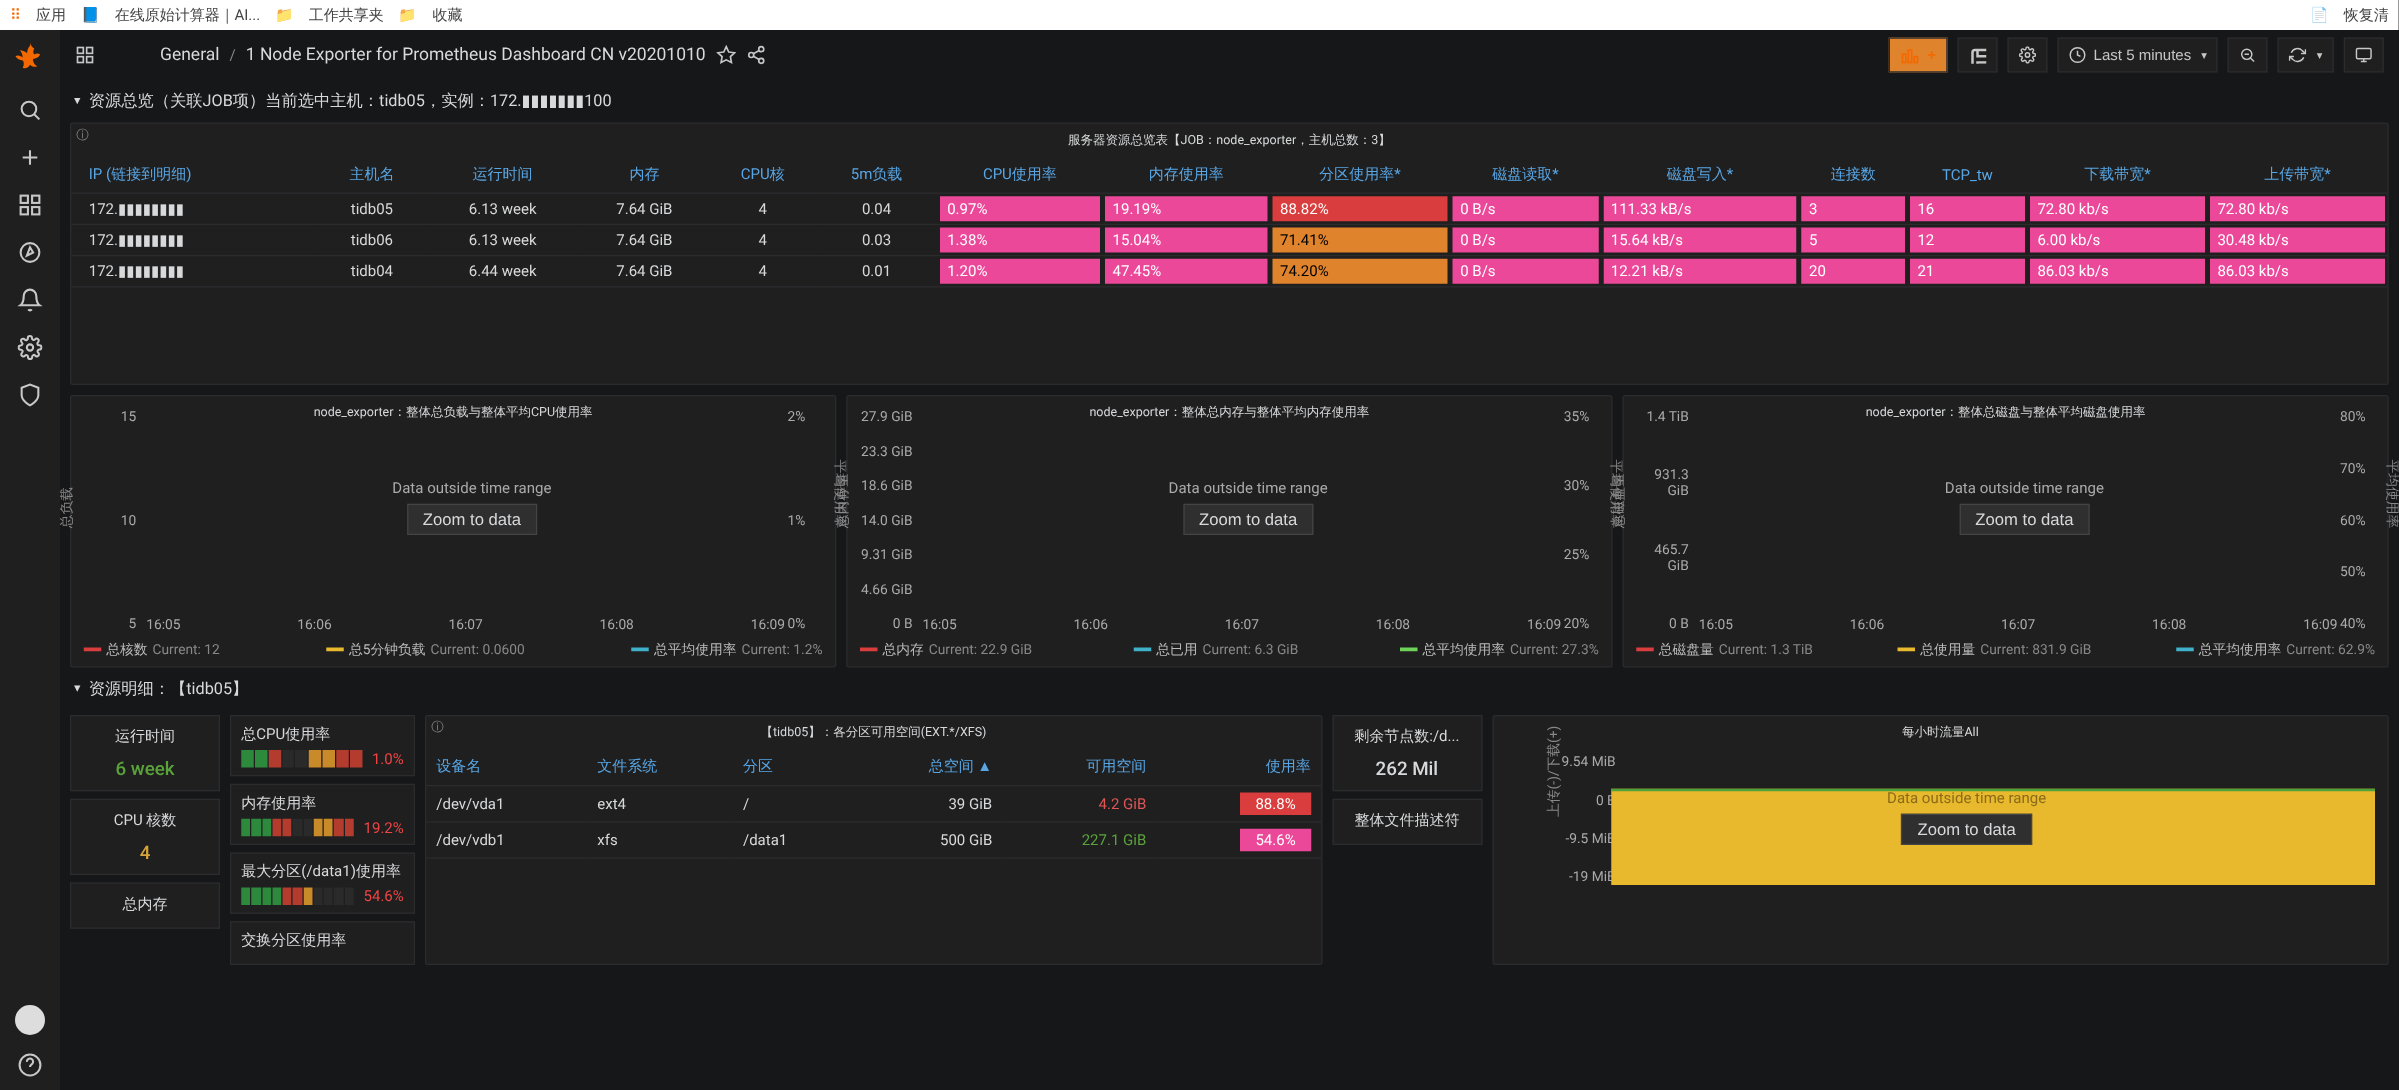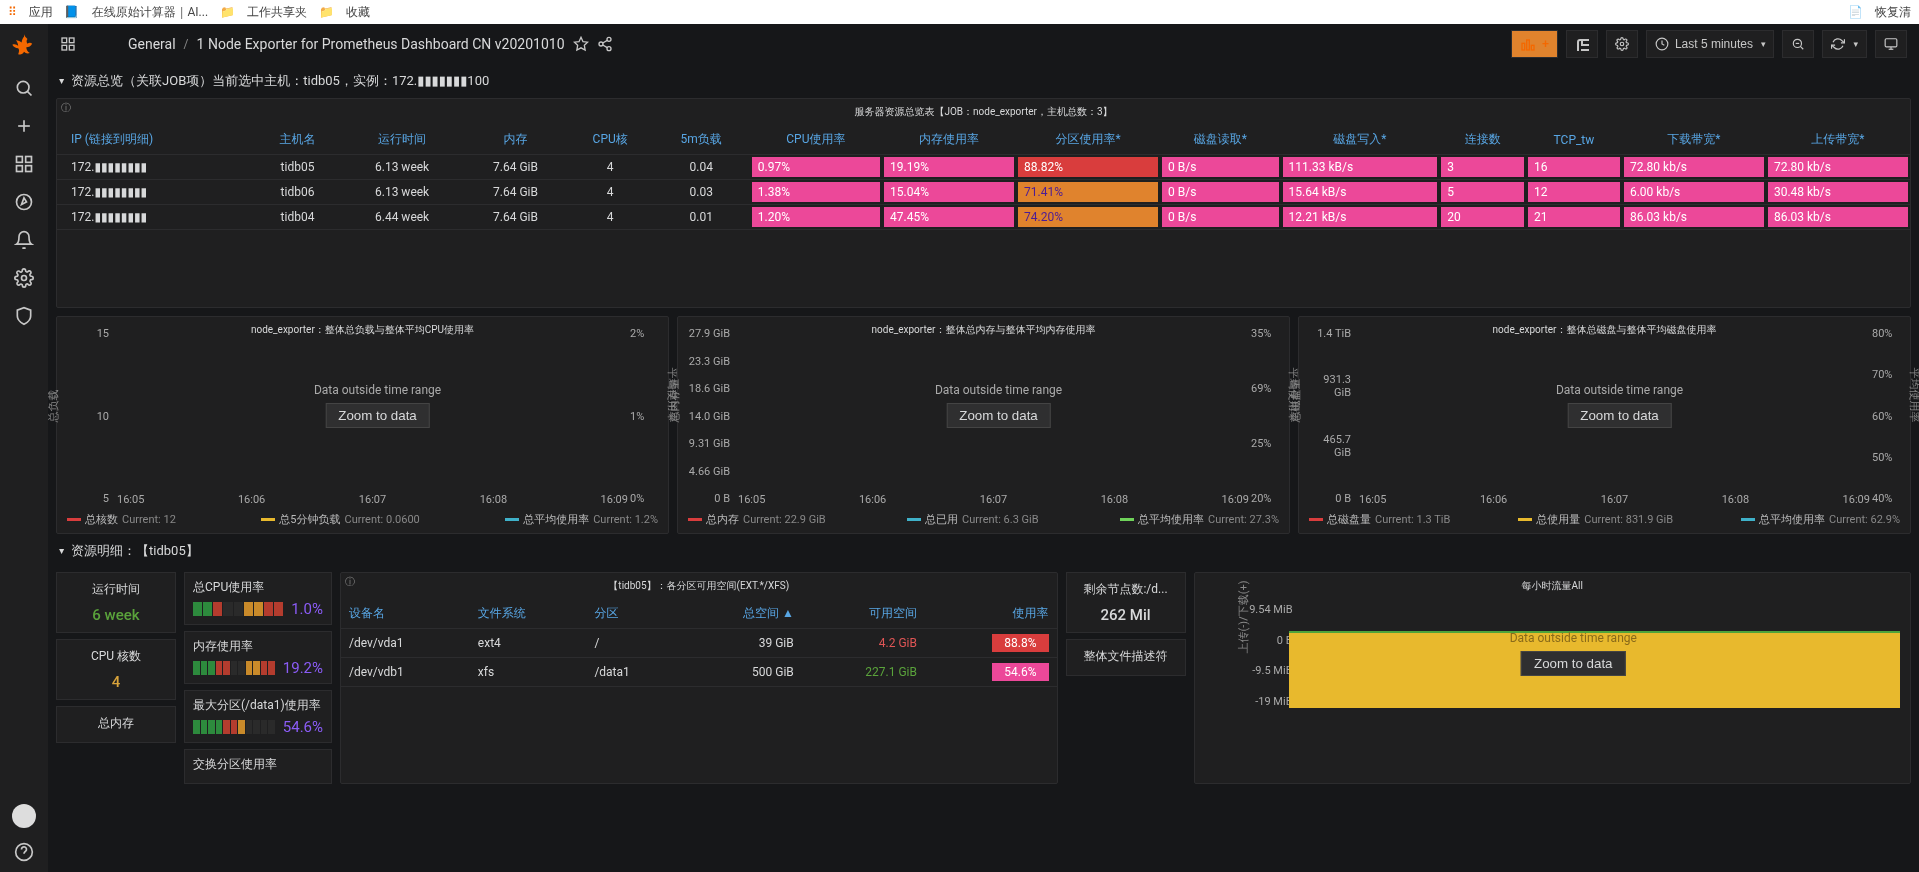--- a/index.html
+++ b/index.html
@@ -26,21 +26,21 @@
 .panel .ptitle { text-align: center; font-size: 10px; padding: 6px 0; color: #d8d9da; }
 .infoicon { position: absolute; left: 4px; top: 2px; color: #888; font-size: 10px; }
 .ov-table { width: 100%; border-collapse: collapse; font-size: 12px; }
 .ov-table th { color: #58a6e4; font-weight: normal; text-align: center; padding: 6px 4px; border-bottom: 1px solid #2c2c2e; }
 .ov-table th:first-child { text-align: left; padding-left: 14px; }
 .ov-table td { padding: 5px 4px; text-align: center; border-bottom: 1px solid #2c2c2e; color: #d8d9da; }
 .ov-table td:first-child { text-align: left; padding-left: 14px; }
 .cell { display: block; padding: 3px 6px; text-align: left; border-radius: 0; }
 .green { background: #ec4899; color: #fff; }
 .red { background: #d93d3d; color: #fff; }
-.orange { background: #e0832d; color: #4c1d95; }
+.orange { background: #e0832d; color: #000000; }
 .charts3 { display: flex; gap: 8px; margin-top: 8px; }
 .chartpanel { flex: 1; position: relative; min-height: 210px; padding-bottom: 6px; }
 .chartbody { position: relative; height: 140px; margin: 6px 30px 0 60px; }
 .yaxis { position: absolute; left: 8px; top: 10px; bottom: 28px; width: 44px; display: flex; flex-direction: column; justify-content: space-between; text-align: right; color: #aaa; font-size: 11px; }
 .yaxis2 { position: absolute; right: 8px; top: 10px; bottom: 28px; width: 30px; display: flex; flex-direction: column; justify-content: space-between; text-align: left; color: #aaa; font-size: 11px; }
 .xaxis { display: flex; justify-content: space-between; padding: 4px 40px 0 60px; color: #aaa; font-size: 11px; }
 .ylabel { position: absolute; left: -4px; top: 50%; transform: rotate(-90deg) translateX(10px); transform-origin: left; color: #888; font-size: 11px; white-space: nowrap; }
 .ylabel2 { position: absolute; right: -4px; top: 50%; transform: rotate(90deg) translateX(-10px); transform-origin: right; color: #888; font-size: 11px; white-space: nowrap; }
 .notice { position: absolute; left: 50%; top: 34px; transform: translateX(-50%); color: #aaa; font-size: 12px; }
 .zoombtn { position: absolute; left: 50%; top: 54px; transform: translateX(-50%); background: #2f2f30; border: 1px solid #444; color: #d8d9da; padding: 4px 12px; cursor: pointer; }
@@ -52,21 +52,21 @@
 .stat .lbl { font-size: 12px; margin-bottom: 8px; }
 .stat .val { font-size: 15px; font-weight: 500; }
 .barstat { background: #1f1f20; border: 1px solid #2c2c2e; padding: 6px 8px; width: 148px; }
 .barstat .lbl { font-size: 12px; margin-bottom: 4px; }
 .barrow { display: flex; align-items: center; gap: 8px; }
 .segbar { flex: 1; display: flex; height: 14px; gap: 1px; }
 .seg { flex: 1; background: #2a2a2a; }
 .seg.on1 { background: #2d8a3d; }
 .seg.on2 { background: #5aa33b; }
 .seg.warn { background: #c98a2a; }
-.pct { font-size: 15px; color: #8b5cf6; }
+.pct { font-size: 12px; color: #ef4444; }
 .dtable th { color: #58a6e4; font-weight: normal; text-align: left; padding: 6px 8px; border-bottom: 1px solid #2c2c2e; font-size: 12px; }
 .dtable td { padding: 5px 8px; border-bottom: 1px solid #2c2c2e; font-size: 12px; }
 .dtable { width: 100%; border-collapse: collapse; }
 .rt { text-align: right !important; }
 .redtxt { color: #e05555; }
 .grntxt { color: #5aa33b; }
 .badge { padding: 2px 12px; text-align: center; display: inline-block; min-width: 50px; }
 svg { display: block; }
 .caret { font-size: 9px; margin-left: 2px; }
 .col-stats { display:flex; flex-direction:column; gap:6px; }
@@ -423,21 +423,21 @@
           <div>27.9 GiB</div>
           <div>23.3 GiB</div>
           <div>18.6 GiB</div>
           <div>14.0 GiB</div>
           <div>9.31 GiB</div>
           <div>4.66 GiB</div>
           <div>0 B</div>
         </div>
         <div class="yaxis2">
           <div>35%</div>
-          <div>69%</div>
+          <div>30%</div>
           <div>25%</div>
           <div>20%</div>
         </div>
         <div class="ylabel">总内存量</div>
         <div class="ylabel2">平均使用率</div>
         <div class="chartbody">
           <div class="notice">Data outside time range</div>
           <button class="zoombtn">Zoom to data</button>
         </div>
         <div class="xaxis">

